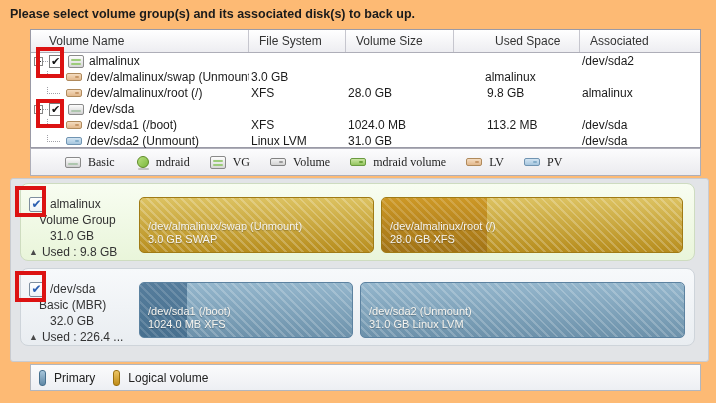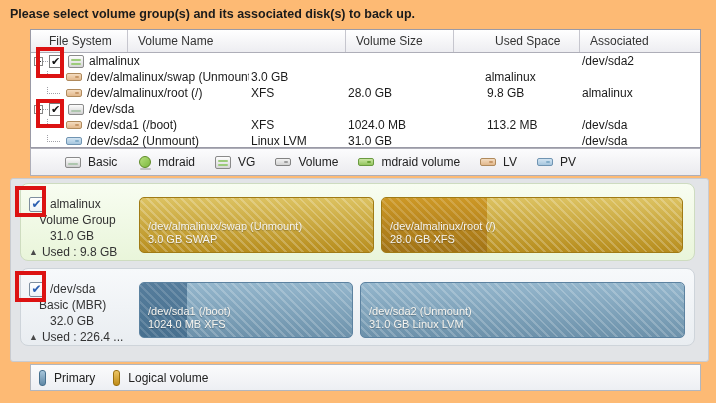--- a/index.html
+++ b/index.html
@@ -44,21 +44,21 @@
   .pill-volume::after{background:#9c9c9c;}
   .pill-mdv{border:1px solid #6a9a40;background:linear-gradient(#cce6a4,#93c45e);}
   .pill-mdv::after{background:#6ba338;}
   .pill-lv{border:1px solid #b08a5c;background:linear-gradient(#f4dcబ, #e2b88c);background:linear-gradient(#f4dcc0,#e2b88c);}
   .pill-lv::after{background:#c89868;}
   .pill-pv{border:1px solid #7094b2;background:linear-gradient(#d2e4f2,#a6c6de);}
   .pill-pv::after{background:#84aeca;}
 
   
   .ilegend{position:absolute;left:30px;top:148px;width:671px;height:28px;box-sizing:border-box;border:1px solid #aeaeb8;
-           background:linear-gradient(#fcfcfd,#ebebef);display:flex;align-items:center;padding-left:34px;gap:20px;}
+           background:linear-gradient(#fcfcfd,#ebebef);display:flex;align-items:center;padding-left:34px;gap:20px;font-family:Liberation Serif, serif;}
   .ilegend .item{display:flex;align-items:center;gap:7px;font-size:12px;color:#222;}
   .ilegend .pill,.ilegend .ico-drive,.ilegend .ico-vg{margin-left:0;}
 
   
   .panelzone{position:absolute;left:10px;top:178px;width:699px;height:184px;background:#e2e4e7;border:1px solid #c9cbd0;border-radius:3px;box-sizing:border-box;}
   .gpanel{position:absolute;left:9px;width:675px;height:78px;border-radius:8px;box-sizing:border-box;}
   .gpanel.green{top:4px;background:linear-gradient(#f8fdf1,#e9f5da);border:1px solid #cedcc0;}
   .gpanel.blue{top:89px;background:linear-gradient(#f7f9fb,#e9edf1);border:1px solid #ced4da;}
   .pcheck{position:absolute;left:8px;top:13px;width:15px;height:15px;box-sizing:border-box;border:1px solid #7e8e9e;border-radius:2px;
           background:linear-gradient(#ffffff,#eef2f6);font-size:12px;line-height:13px;text-align:center;color:#2a5db0;font-weight:bold;}
@@ -103,22 +103,22 @@
 </style>
 </head>
 <body>
 
 <div class="screen">
 
   <div class="title">Please select volume group(s) and its associated disk(s) to back up.</div>
 
   <div class="vtable">
     <div class="thead">
+      <div class="th c0">Volume Name</div>
       <div class="th c1">File System</div>
-      <div class="th c0">Volume Name</div>
       <div class="th c2">Volume Size</div>
       <div class="th c3">Used Space</div>
       <div class="th c4">Associated</div>
     </div>
 
     <div class="trow">
       <div class="cell c0 namecell">
         <span class="expander"></span>
         <span class="stub"></span>
         <span class="tcheck">✔</span>

